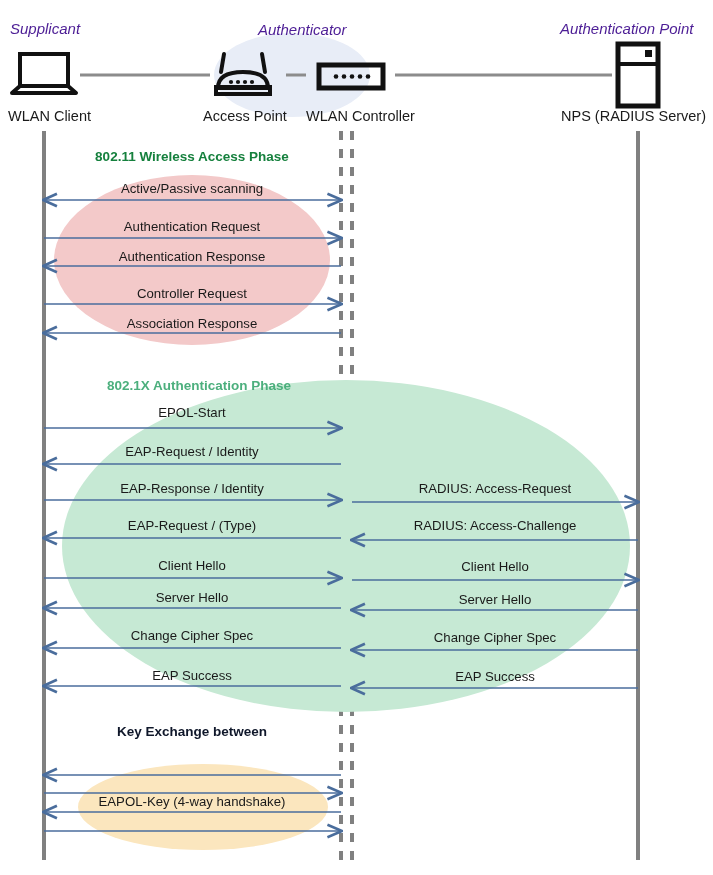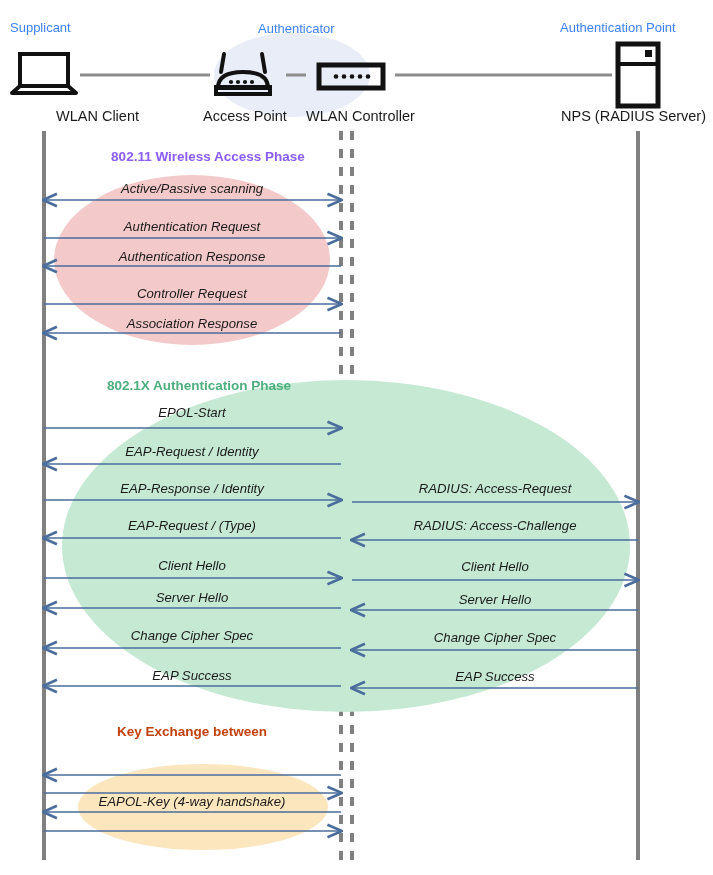--- a/index.html
+++ b/index.html
@@ -19,23 +19,24 @@
   }
   svg.layer {
     position: absolute;
     left: 0;
     top: 0;
     width: 713px;
     height: 875px;
   }
   .node-title {
     position: absolute;
-    font-size: 13px;
-    color: #3b82f6;
+    font-size: 15px;
+    color: #4c1d95;
     white-space: nowrap;
+    font-style: italic;
   }
   .node-caption {
     position: absolute;
     font-size: 14.5px;
     color: #1a1a1a;
     white-space: nowrap;
   }
   .phase-label {
     position: absolute;
     font-size: 13.5px;
@@ -43,21 +44,20 @@
     white-space: nowrap;
     text-align: center;
     line-height: 19px;
   }
   .msg-label {
     position: absolute;
     font-size: 13.2px;
     color: #1a1a1a;
     white-space: nowrap;
     text-align: center;
-    font-style: italic;
   }
 </style>
 </head>
 <body>
 
 <div id="diagram-root">
 
   <svg class="layer" viewBox="0 0 713 875">
     <defs>
       <marker id="ar-r" markerWidth="9" markerHeight="9" refX="8" refY="4.5" orient="auto">
@@ -150,30 +150,30 @@
       <line x1="44" y1="793" x2="341" y2="793" marker-end="url(#ar-r)"></line>
       <line x1="44" y1="812" x2="341" y2="812" marker-start="url(#ar-l)"></line>
       <line x1="44" y1="831" x2="341" y2="831" marker-end="url(#ar-r)"></line>
     </g>
   </svg>
 
   <div class="node-title" style="left:10px; top:20px;">Supplicant</div>
   <div class="node-title" style="left:258px; top:4px;margin-top:17px;">Authenticator</div>
   <div class="node-title" style="left:560px; top:20px;">Authentication Point</div>
 
-  <div class="node-caption" style="left:8px; top:108px;margin-left:48px;">WLAN Client</div>
+  <div class="node-caption" style="left:8px; top:108px;">WLAN Client</div>
   <div class="node-caption" style="left:203px; top:108px;">Access Point</div>
   <div class="node-caption" style="left:306px; top:108px;">WLAN Controller</div>
   <div class="node-caption" style="left:561px; top:108px;">NPS (RADIUS Server)</div>
 
-  <div class="phase-label" style="left:68px; top:147px; width:280px; color:#8b5cf6;">802.11 Wireless Access Phase</div>
+  <div class="phase-label" style="left:52px; top:147px; width:280px; color:#15803d;">802.11 Wireless Access Phase</div>
 
   <div class="phase-label" style="left:59px; top:376px; width:280px; color:#4CAF7D;">802.1X Authentication Phase</div>
 
-  <div class="phase-label" style="left:52px; top:722px; width:280px; color:#c2410c;">
+  <div class="phase-label" style="left:52px; top:722px; width:280px; color:#0f172a;">
     <div>Key Exchange between</div>
   </div>
 
   <div class="msg-label" style="left:52px; top:181px; width:280px;">Active/Passive scanning</div>
   <div class="msg-label" style="left:52px; top:219px; width:280px;">Authentication Request</div>
   <div class="msg-label" style="left:52px; top:249px; width:280px;">Authentication Response</div>
   <div class="msg-label" style="left:52px; top:286px; width:280px;">Controller Request</div>
   <div class="msg-label" style="left:52px; top:316px; width:280px;">Association Response</div>
 
   <div class="msg-label" style="left:52px; top:405px; width:280px;">EPOL-Start</div>

